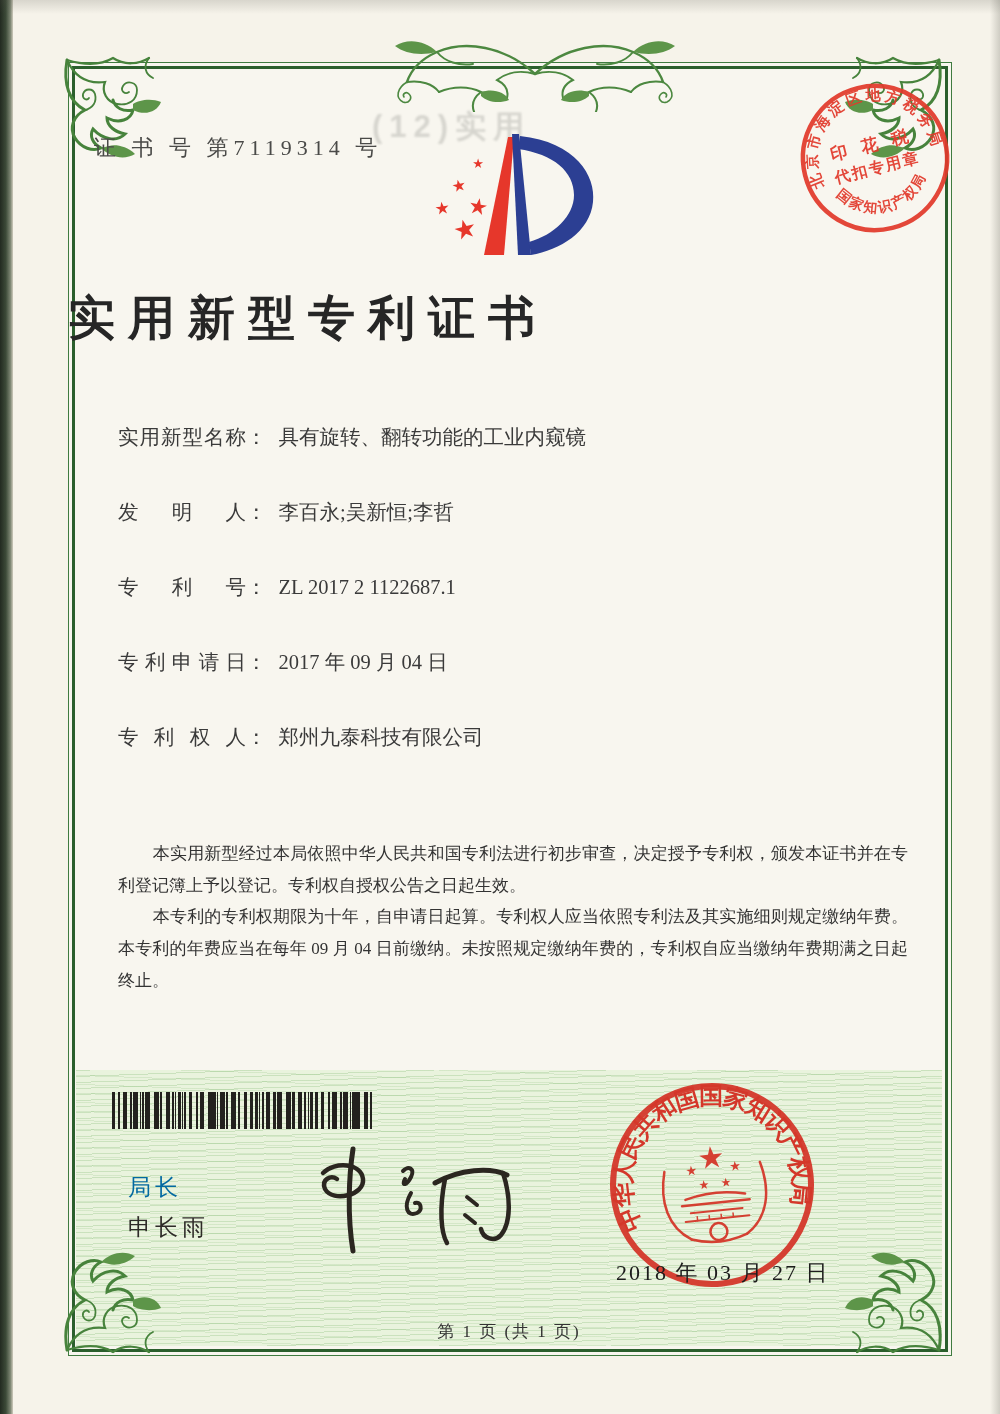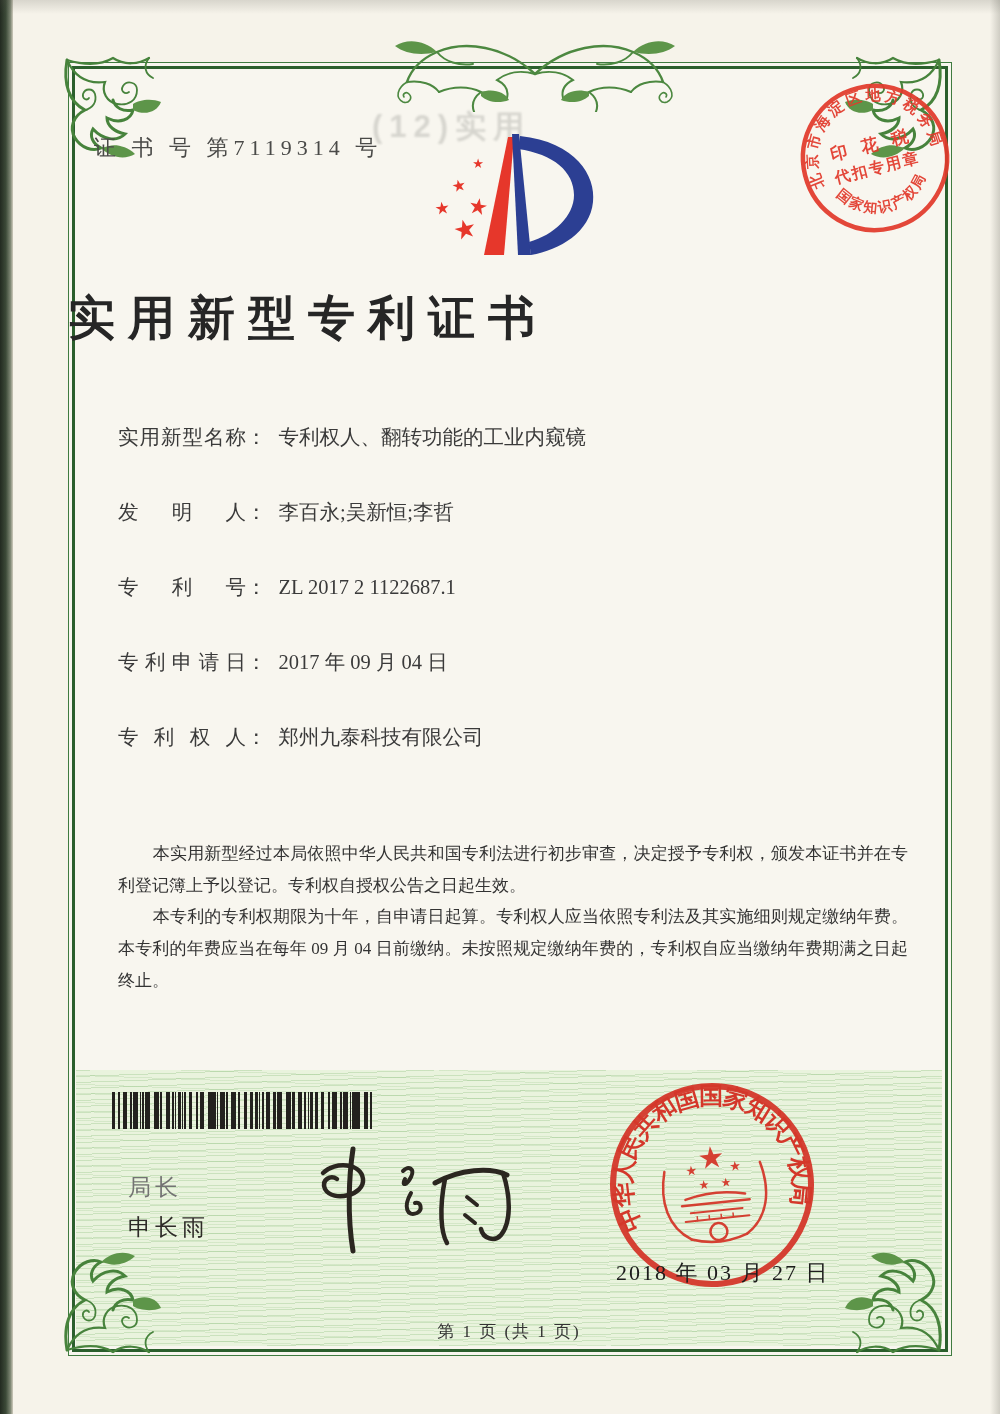--- a/index.html
+++ b/index.html
@@ -43,21 +43,21 @@
   .body-text{left:118px;top:838px;width:790px;font-size:17px;line-height:31.7px;
     color:#333;text-align:justify;}
   .body-text p{margin:0;text-indent:2.05em;}
   
   .barcode{left:112px;top:1092px;width:263px;height:37px;
     background-image:
       repeating-linear-gradient(90deg,#23211e 0 2px,transparent 2px 6px),
       repeating-linear-gradient(90deg,#23211e 0 3px,transparent 3px 11px),
       repeating-linear-gradient(90deg,#23211e 0 1px,transparent 1px 7px);}
   
-  .signer-title{left:128px;top:1172px;font-size:23px;color:#737373;
+  .signer-title{left:128px;top:1172px;font-size:23px;color:#0369a1;
     font-family:"Liberation Sans","DejaVu Sans",sans-serif;letter-spacing:4px;}
   .signer-name{left:128px;top:1212px;font-size:23px;color:#2e2b28;
     font-family:"Liberation Sans","DejaVu Sans",sans-serif;letter-spacing:4px;}
   .signature-svg{left:275px;top:1145px;}
   
   .seal-svg{left:602px;top:1075px;transform:rotate(-6deg);}
   .seal-date{left:616px;top:1258px;font-size:22px;letter-spacing:2px;color:#1c1c1c;z-index:6;}
   .tax-stamp-svg{left:795px;top:78px;transform:rotate(-14deg);opacity:.93;}
   .logo-svg{left:428px;top:128px;}
   .footer{left:68px;top:1320px;width:882px;text-align:center;
@@ -158,21 +158,21 @@
   <text x="80" y="95" font-size="15.5" fill="#e23a2c" font-weight="700" text-anchor="middle" letter-spacing="2">代扣专用章</text>
   <text font-size="14" fill="#e23a2c" font-weight="600">
     <textPath href="#tax-bottom-arc" textLength="108">国家知识产权局</textPath>
   </text>
 </svg>
 
 <div class="abs title">实用新型专利证书</div>
 
 <div class="abs fields">
   <div class="f-row">
-    <span class="f-label">实用新型名称</span><span class="f-colon">：</span><span class="f-value">专利权人、翻转功能的工业内窥镜</span>
+    <span class="f-label">实用新型名称</span><span class="f-colon">：</span><span class="f-value">具有旋转、翻转功能的工业内窥镜</span>
   </div>
   <div class="f-row">
     <span class="f-label">发明人</span><span class="f-colon">：</span><span class="f-value">李百永;吴新恒;李哲</span>
   </div>
   <div class="f-row">
     <span class="f-label">专利号</span><span class="f-colon">：</span><span class="f-value">ZL 2017 2 1122687.1</span>
   </div>
   <div class="f-row">
     <span class="f-label">专利申请日</span><span class="f-colon">：</span><span class="f-value">2017 年 09 月 04 日</span>
   </div>

